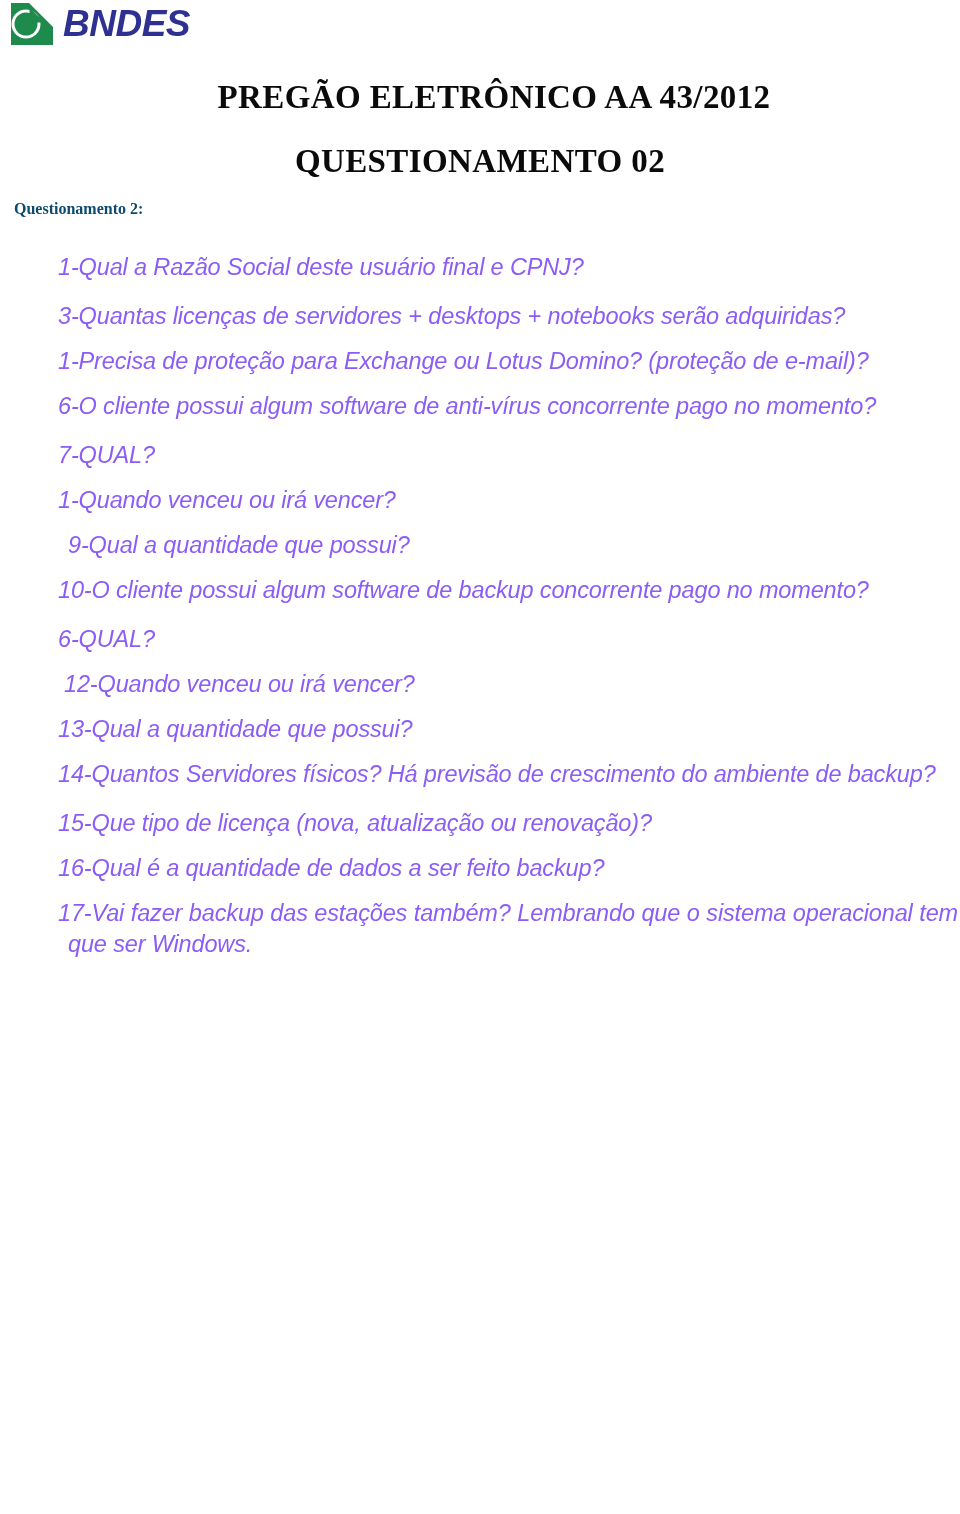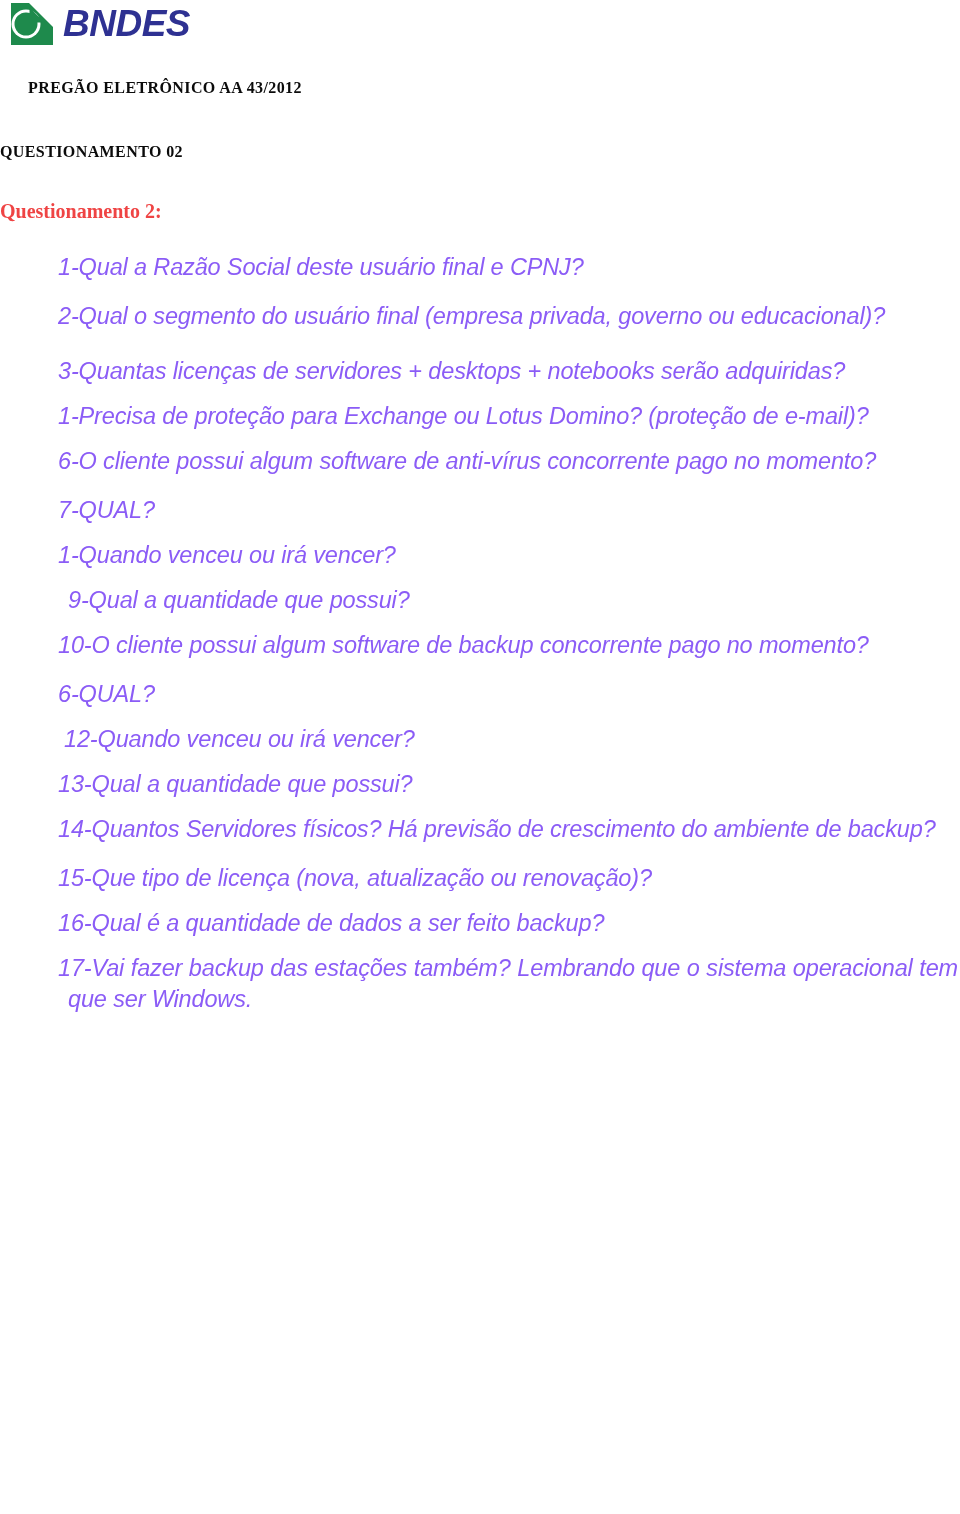--- a/index.html
+++ b/index.html
@@ -56,39 +56,40 @@
     line-height: 42px;
     margin-left: 10px;
     white-space: nowrap;
   }
 
   
   .doc-title {
     position: absolute;
     left: 0;
     width: 960px;
+    text-align: center;
     font-family: "Liberation Serif", serif;
     font-weight: bold;
-    font-size: 16px;
+    font-size: 33px;
     letter-spacing: 0.4px;
     color: #0b0b0b;
     white-space: nowrap;
   }
   #title-line-1 { top: 79px; padding-left: 28px; }
   #title-line-2 { top: 143px; }
 
   
   .section-heading {
     position: absolute;
-    left: 0;
+    left: 14px;
     top: 200px;
     font-family: "Liberation Serif", serif;
     font-weight: bold;
-    font-size: 20px;
-    color: #ef4444;
+    font-size: 16px;
+    color: #0c4a6e;
   }
 
   
   .questions {
     position: absolute;
     left: 58px;
     top: 252px;
     width: 900px;
   }
   .q {
@@ -139,21 +140,20 @@
     </div>
   </div>
 
   <div class="doc-title" id="title-line-1">PREGÃO ELETRÔNICO AA 43/2012</div>
   <div class="doc-title" id="title-line-2">QUESTIONAMENTO 02</div>
 
   <div class="section-heading">Questionamento 2:</div>
 
   <div class="questions">
     <p class="q single">1-Qual a Razão Social deste usuário final e CPNJ?</p>
-    <p class="q wrap loose">2-Qual o segmento do usuário final (empresa privada, governo ou educacional)?</p>
     <p class="q single tight">3-Quantas licenças de servidores + desktops + notebooks serão adquiridas?</p>
     <p class="q single tight">1-Precisa de proteção para Exchange ou Lotus Domino? (proteção de e-mail)?</p>
     <p class="q wrap">6-O cliente possui algum software de anti-vírus concorrente pago no momento?</p>
     <p class="q single tight">7-QUAL?</p>
     <p class="q single tight">1-Quando venceu ou irá vencer?</p>
     <p class="q single indent-1 tight">9-Qual a quantidade que possui?</p>
     <p class="q wrap">10-O cliente possui algum software de backup concorrente pago no momento?</p>
     <p class="q single tight">6-QUAL?</p>
     <p class="q single indent-2 tight">12-Quando venceu ou irá vencer?</p>
     <p class="q single tight">13-Qual a quantidade que possui?</p>

